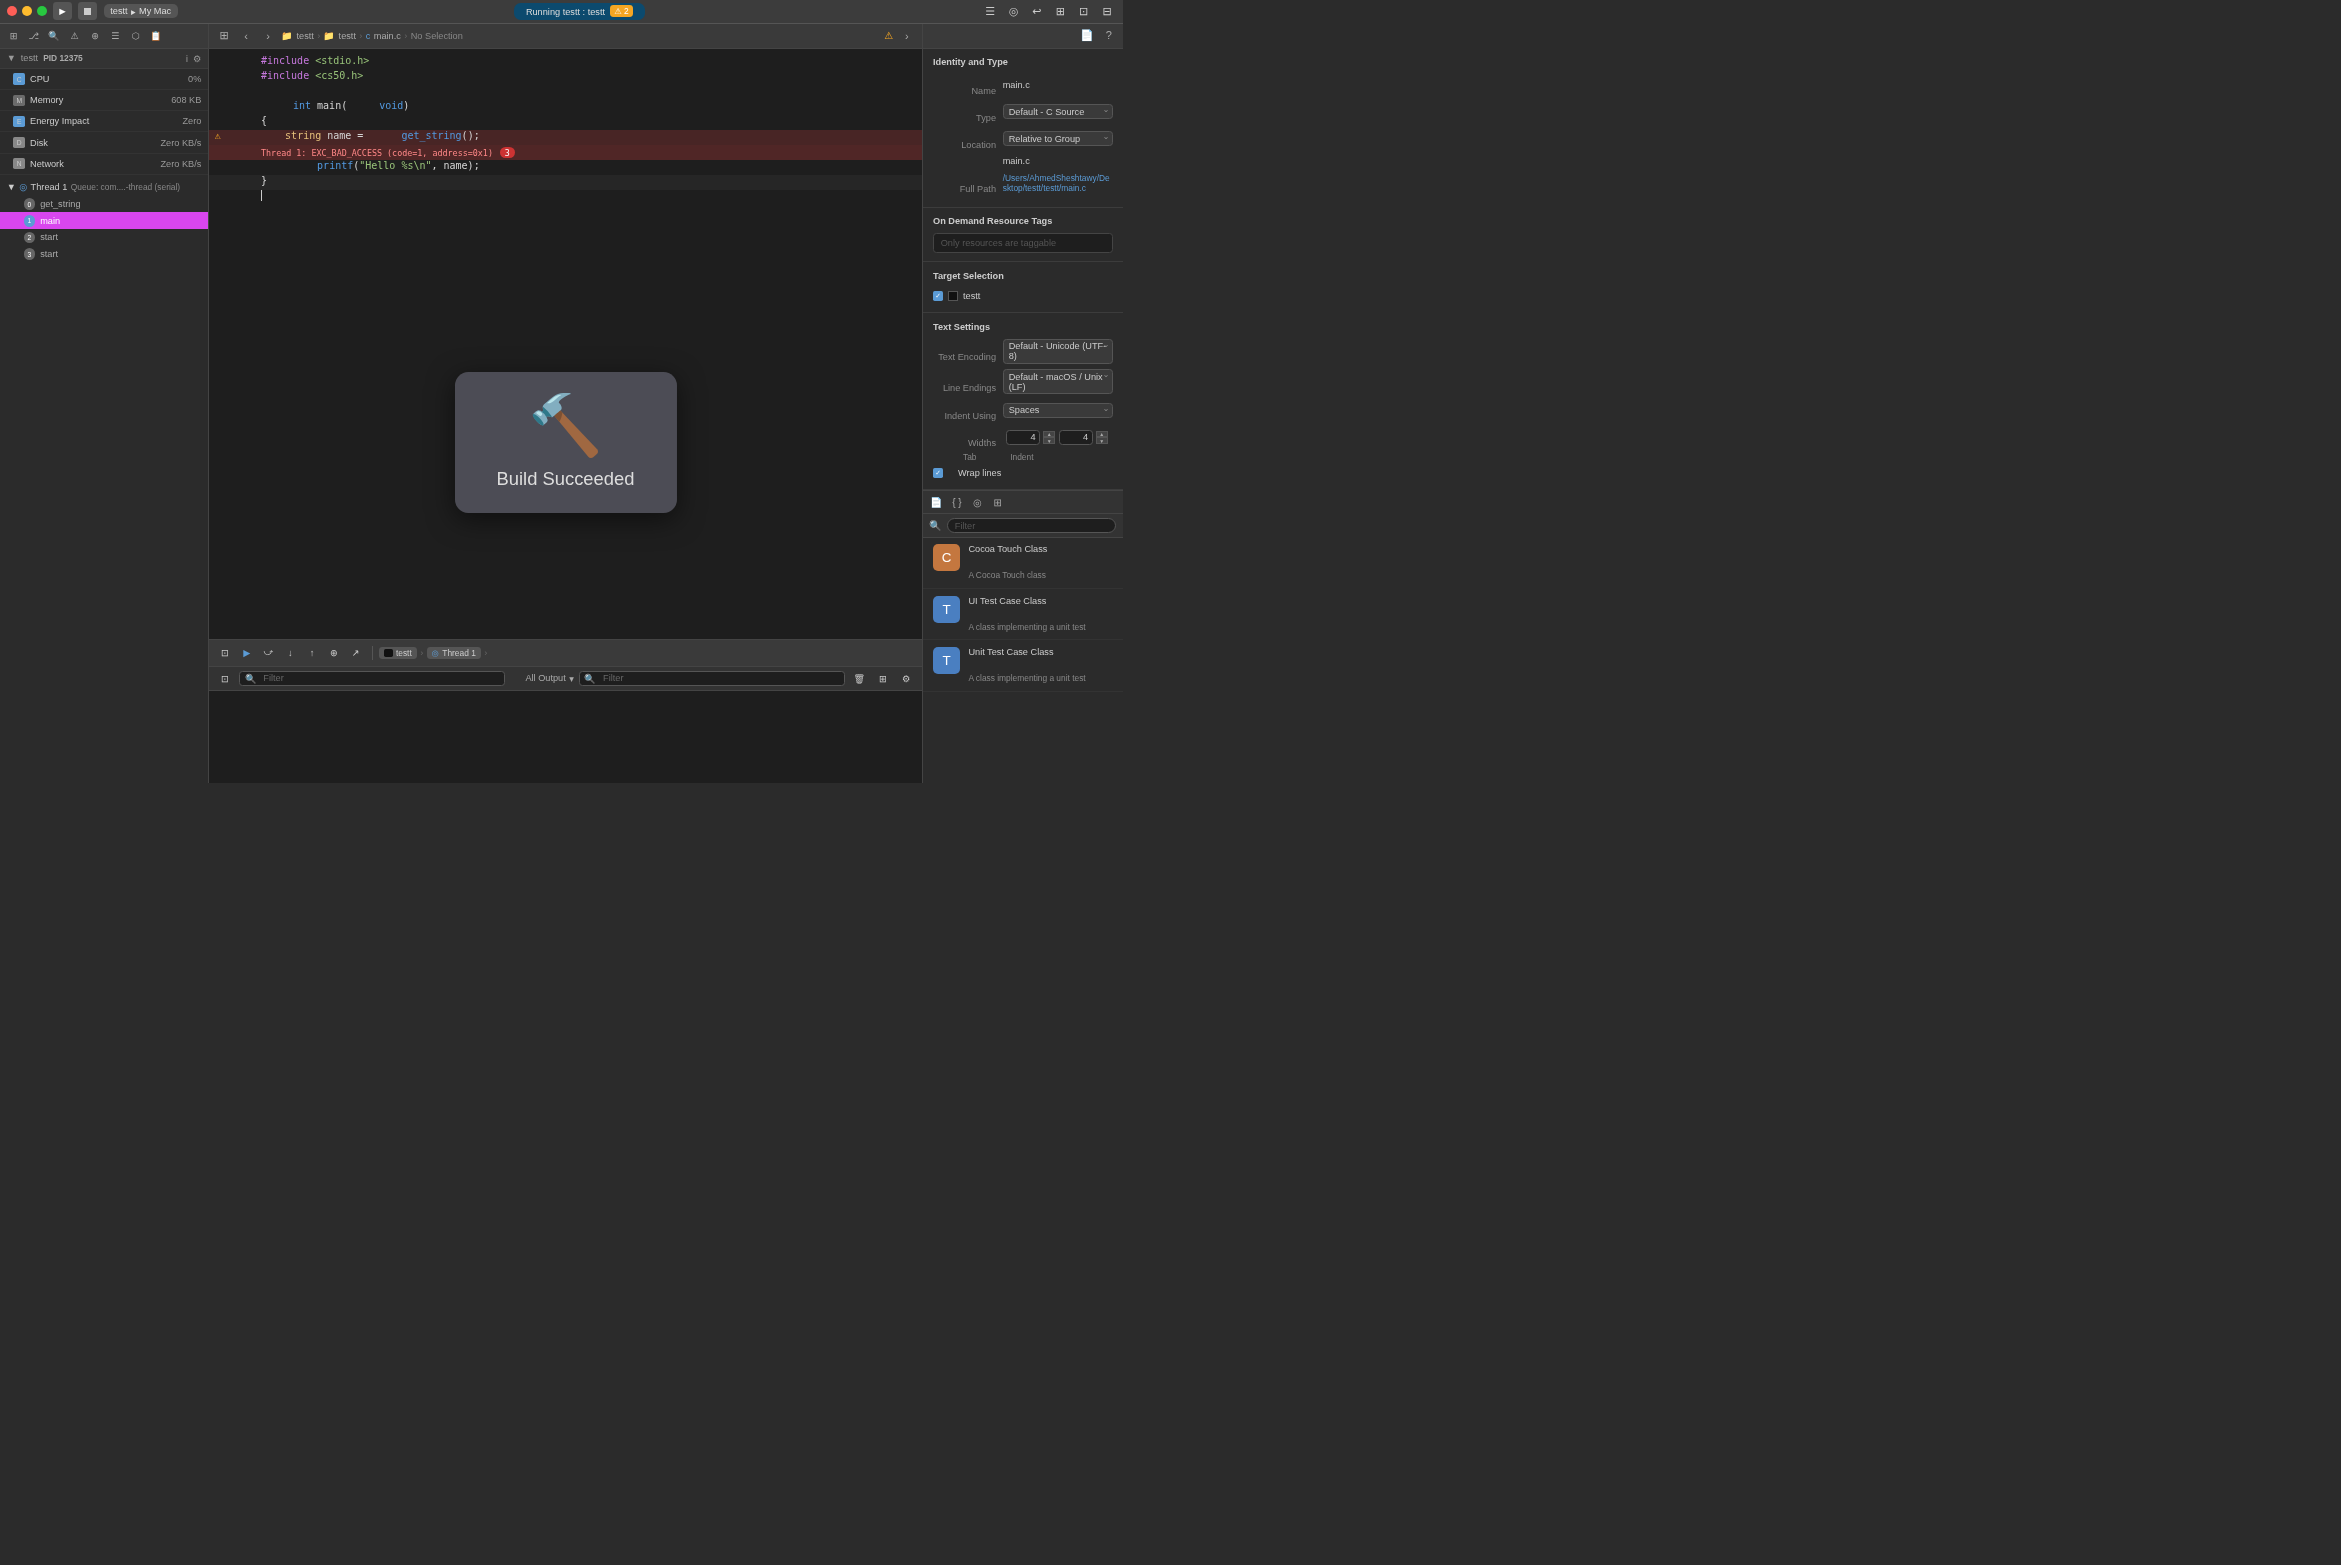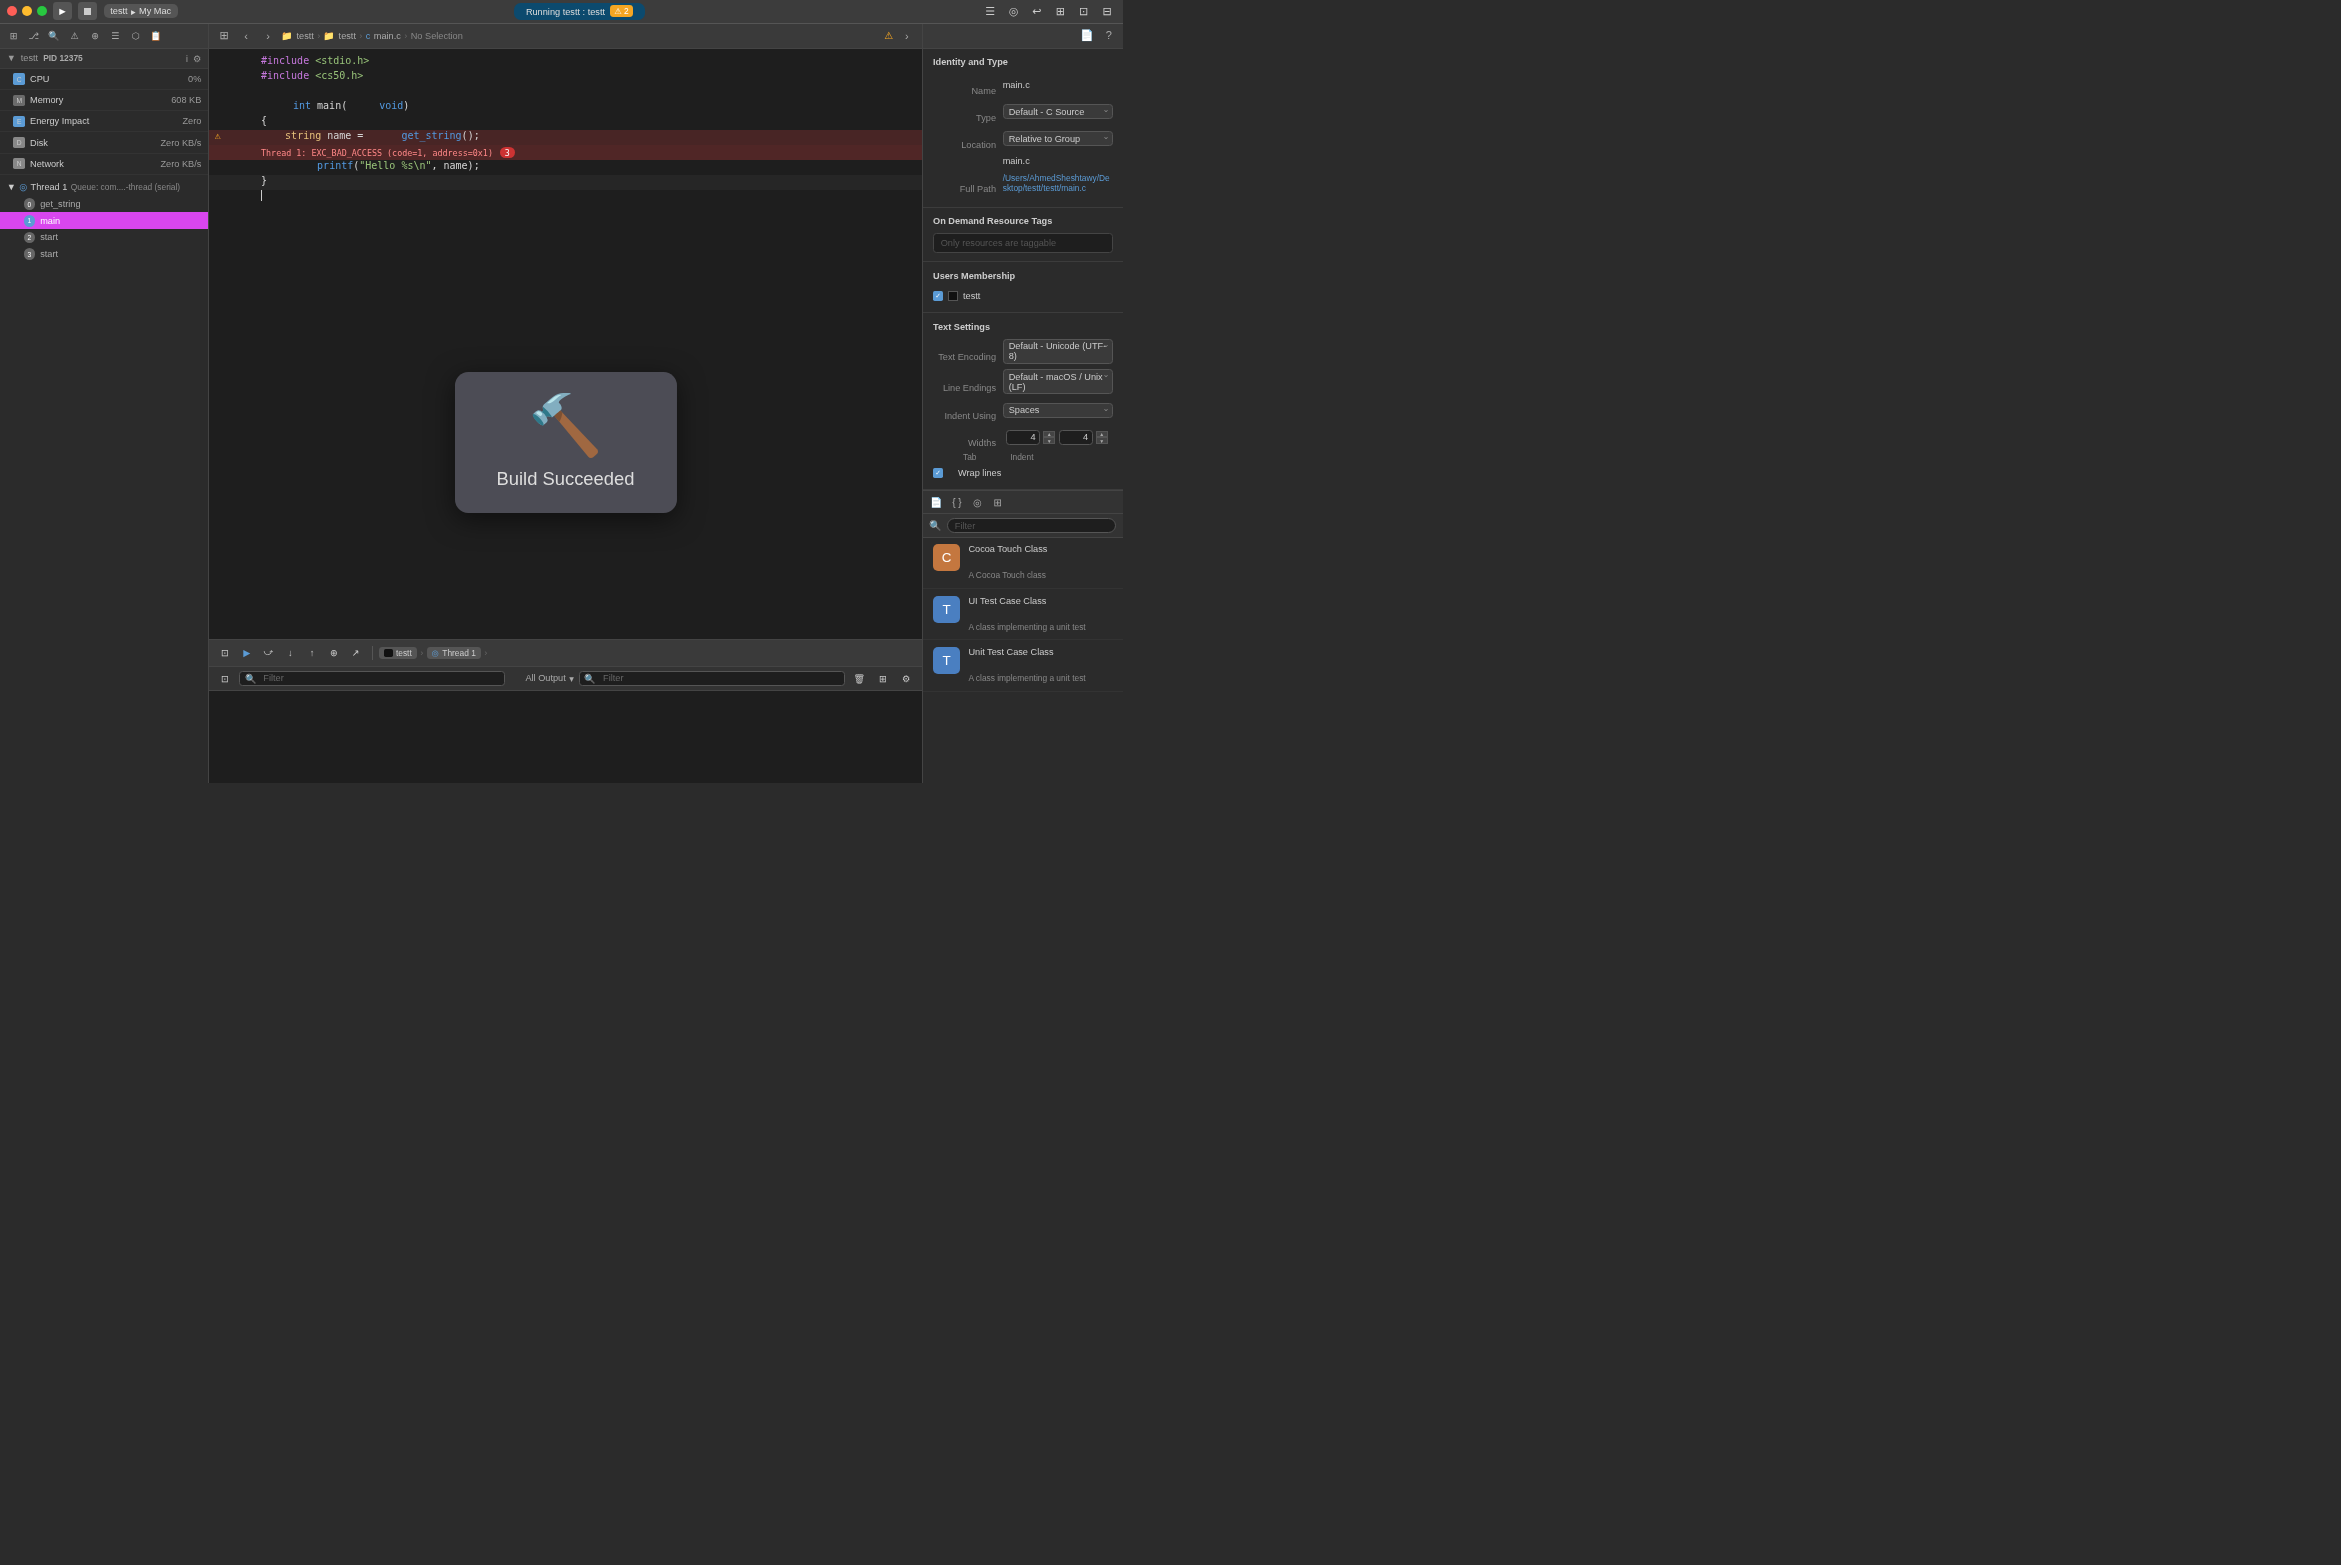--- a/index.html
+++ b/index.html
@@ -440,21 +440,21 @@
     </div>
 
     <div class="inspector-section">
       <div class="inspector-title">On Demand Resource Tags</div>
       <div style="background:#1e1e1e; border:0.8px solid #444; border-radius:3.4px; padding:3.4px 6.7px;">
         <span style="color:#555; font-size:9.2px;">Only resources are taggable</span>
       </div>
     </div>
 
     <div class="inspector-section">
-      <div class="inspector-title">Users Membership</div>
+      <div class="inspector-title">Target Selection</div>
       <div class="membership-item">
         <div class="inspector-cb">✓</div>
         <div class="membership-square"></div>
         <span>testt</span>
       </div>
     </div>
 
     <div class="inspector-section">
       <div class="inspector-title">Text Settings</div>
       <div class="inspector-row">

